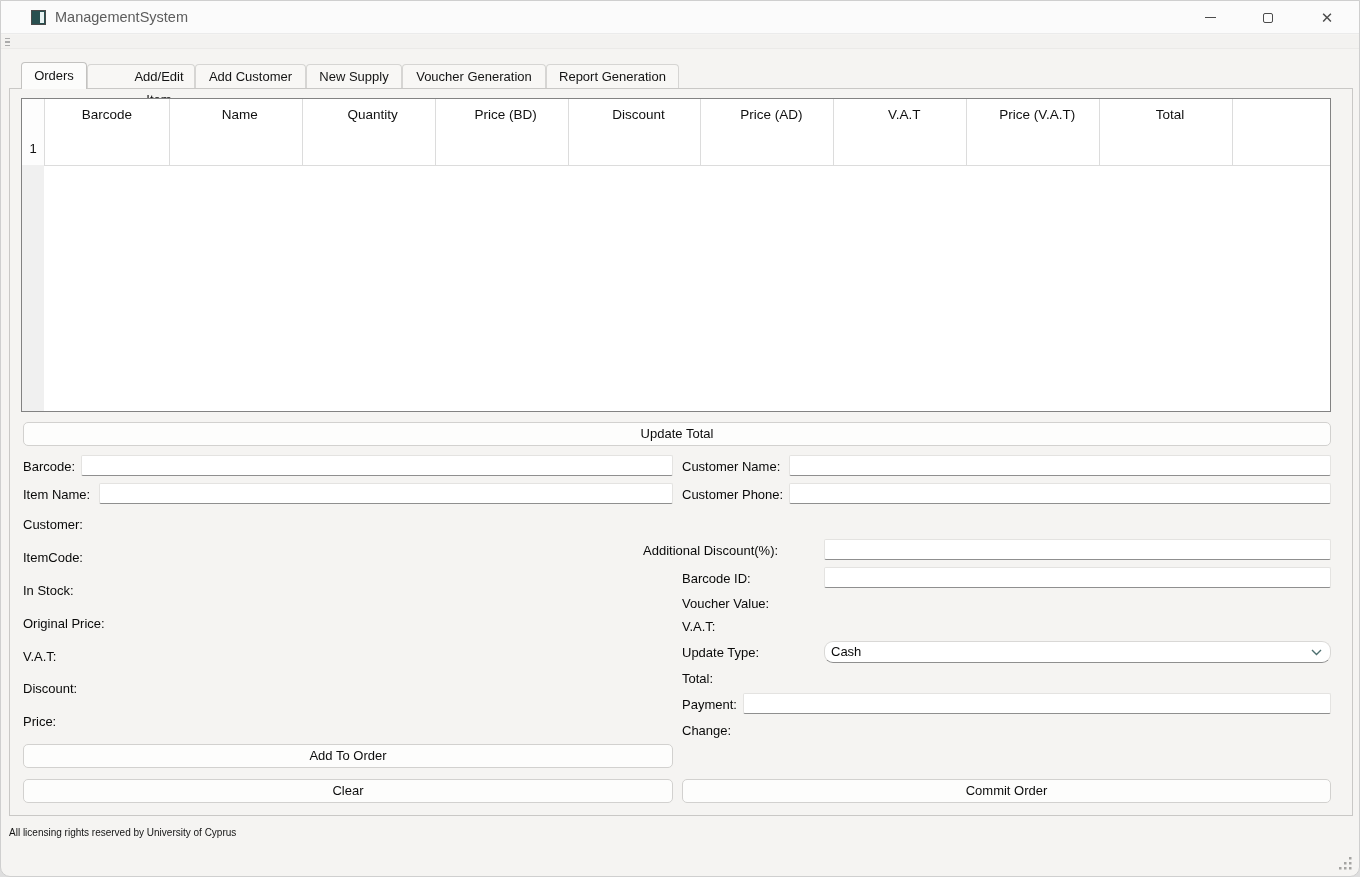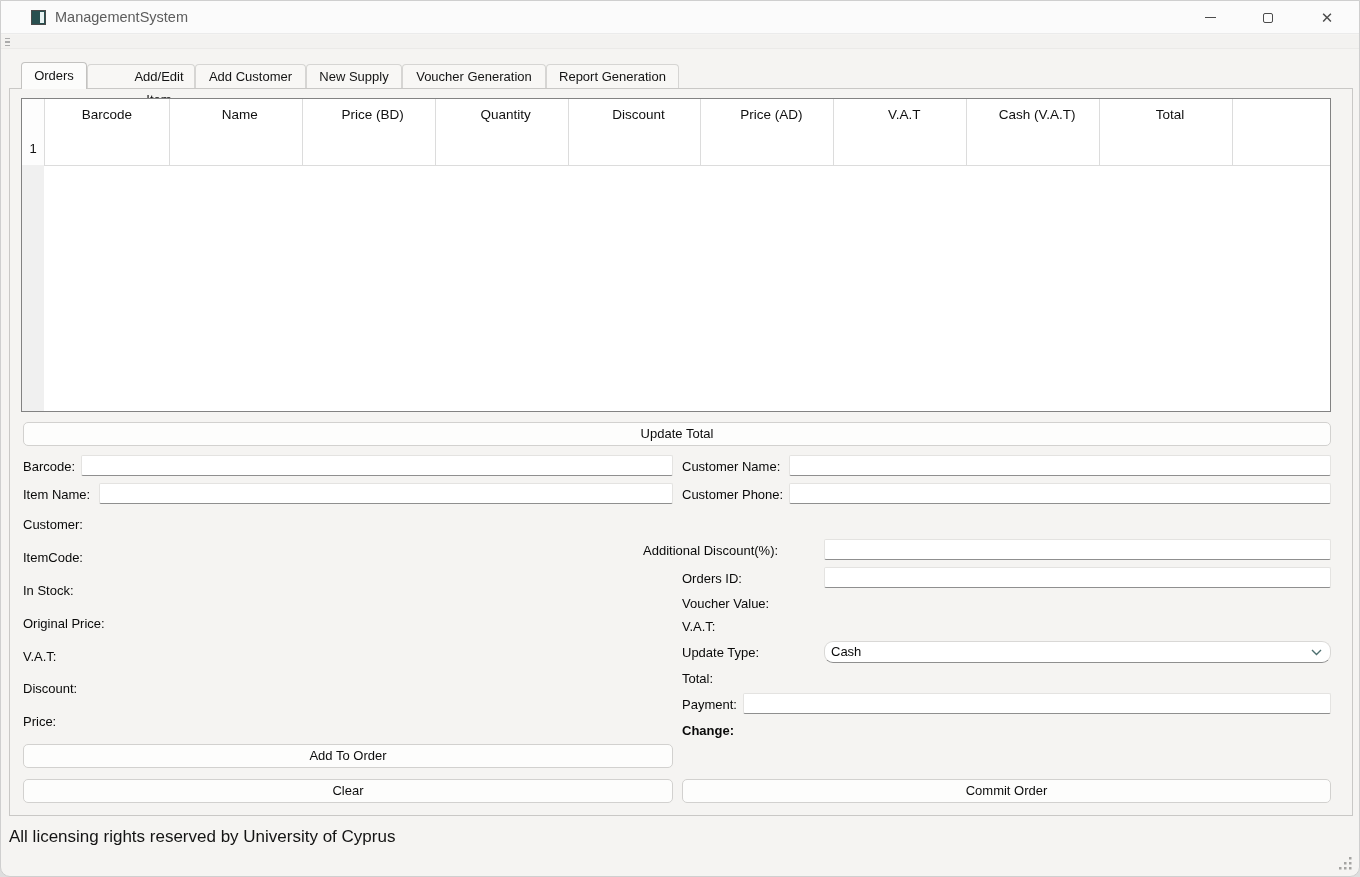--- a/index.html
+++ b/index.html
@@ -48,21 +48,21 @@
   
   .btn { position:absolute; background:#fdfdfc; border:1px solid #d2d1cf; border-radius:5px; font-size:13px; color:#0d0d0d; text-align:center; line-height:21px; cursor:default; }
 
   
   .lbl { position:absolute; font-size:13px; color:#0a0a0a; line-height:16px; white-space:nowrap; }
   .tf { position:absolute; background:#ffffff; border:1px solid #e4e3e1; border-bottom:1px solid #8f8f8f; border-radius:2px; font-family:"Liberation Sans",sans-serif; font-size:13px; color:#111; padding:0 6px; outline:none; }
   .combo { position:absolute; background:#ffffff; border:1px solid #d9d8d6; border-bottom:1px solid #8f8f8f; border-radius:9px; font-size:13px; color:#0a0a0a; line-height:20px; padding:0 6px; }
   .combo .chev { position:absolute; right:8px; top:7px; }
 
   
-  .footer-text { position:absolute; left:8px; top:826px; font-size:17px; color:#141414; }
+  .footer-text { position:absolute; left:8px; top:826px; font-size:10px; color:#141414; }
   .sizegrip { position:absolute; right:6px; bottom:5px; }
 </style>
 </head>
 <body>
 
 <div class="window">
 
   <div class="titlebar">
     <div class="app-icon"></div>
     <div class="win-title">ManagementSystem</div>
@@ -93,26 +93,26 @@
   <div class="pane"></div>
 
   <div class="otable">
     <div class="vheader"></div>
     <div class="vheader-row1">
       <div class="rownum">1</div>
     </div>
     <div class="cols">
       <div class="colcell">Barcode</div>
       <div class="colcell">Name</div>
+      <div class="colcell">Quantity</div>
       <div class="colcell">Price (BD)</div>
-      <div class="colcell">Quantity</div>
       <div class="colcell">Discount</div>
       <div class="colcell">Price (AD)</div>
       <div class="colcell">V.A.T</div>
-      <div class="colcell">Cash (V.A.T)</div>
+      <div class="colcell">Price (V.A.T)</div>
       <div class="colcell">Total</div>
     </div>
     <div class="rowline"></div>
   </div>
 
   <div class="btn" style="left:22px; top:421px; width:1308px; height:24px;">Update Total</div>
 
   <div class="lbl" style="left:22px; top:458px;">Barcode:</div>
   <input class="tf" style="left: 80px; top: 454px; width: 592px; height: 21px;" value="">
   <div class="lbl" style="left:22px; top:486px;">Item Name:</div>
@@ -128,37 +128,37 @@
   <div class="btn" style="left:22px; top:743px; width:650px; height:24px;">Add To Order</div>
   <div class="btn" style="left:22px; top:778px; width:650px; height:24px;">Clear</div>
 
   <div class="lbl" style="left:681px; top:458px;">Customer Name:</div>
   <input class="tf" style="left: 788px; top: 454px; width: 542px; height: 21px;" value="">
   <div class="lbl" style="left:681px; top:486px;">Customer Phone:</div>
   <input class="tf" style="left: 788px; top: 482px; width: 542px; height: 21px;" value="">
 
   <div class="lbl" style="left:642px; top:542px;">Additional Discount(%):</div>
   <input class="tf" style="left: 823px; top: 538px; width: 507px; height: 21px;" value="">
-  <div class="lbl" style="left:681px; top:570px;">Orders ID:</div>
+  <div class="lbl" style="left:681px; top:570px;">Barcode ID:</div>
   <input class="tf" style="left: 823px; top: 566px; width: 507px; height: 21px;" value="">
   <div class="lbl" style="left:681px; top:595px;">Voucher Value:</div>
   <div class="lbl" style="left:681px; top:618px;">V.A.T:</div>
 
   <div class="lbl" style="left:681px; top:644px;">Update Type:</div>
   <div class="combo" style="left:823px; top:640px; width:507px; height:22px;">
     <span>Cash</span>
     <svg class="chev" width="11" height="7" viewBox="0 0 11 7">
       <polyline points="1,1 5.5,5.5 10,1" fill="none" stroke="#4d6f6f" stroke-width="1.4"></polyline>
     </svg>
   </div>
 
   <div class="lbl" style="left:681px; top:670px;">Total:</div>
   <div class="lbl" style="left:681px; top:696px;">Payment:</div>
   <input class="tf" style="left: 742px; top: 692px; width: 588px; height: 21px;" value="">
-  <div class="lbl" style="left:681px; top:722px;font-weight:bold;">Change:</div>
+  <div class="lbl" style="left:681px; top:722px;">Change:</div>
 
   <div class="btn" style="left:681px; top:778px; width:649px; height:24px;">Commit Order</div>
 
   <div class="footer-text">All licensing rights reserved by University of Cyprus</div>
 
   <svg class="sizegrip" width="15" height="15">
     <g fill="#a5a4a2">
       <rect x="11" y="1" width="2.5" height="2.5"></rect>
       <rect x="11" y="6" width="2.5" height="2.5"></rect>
       <rect x="6" y="6" width="2.5" height="2.5"></rect>

